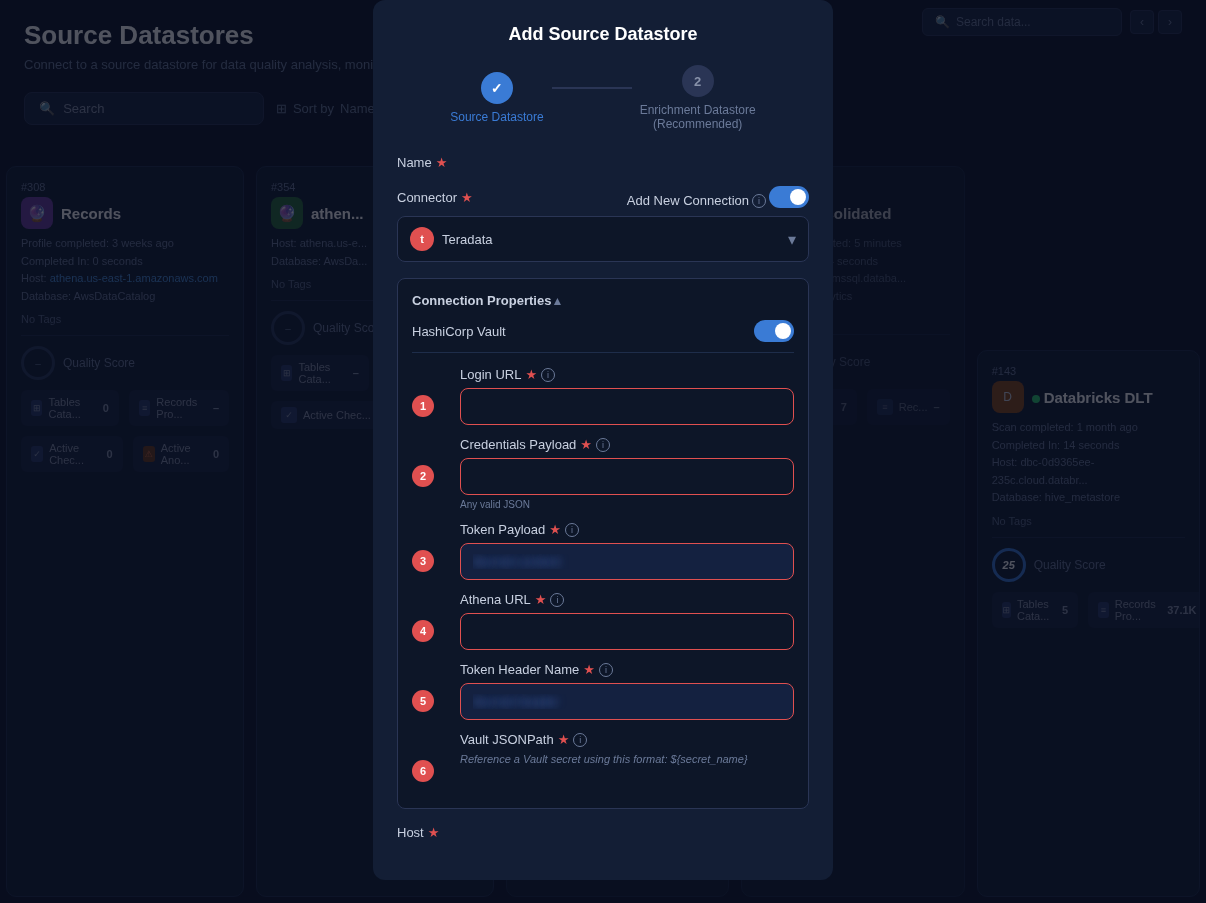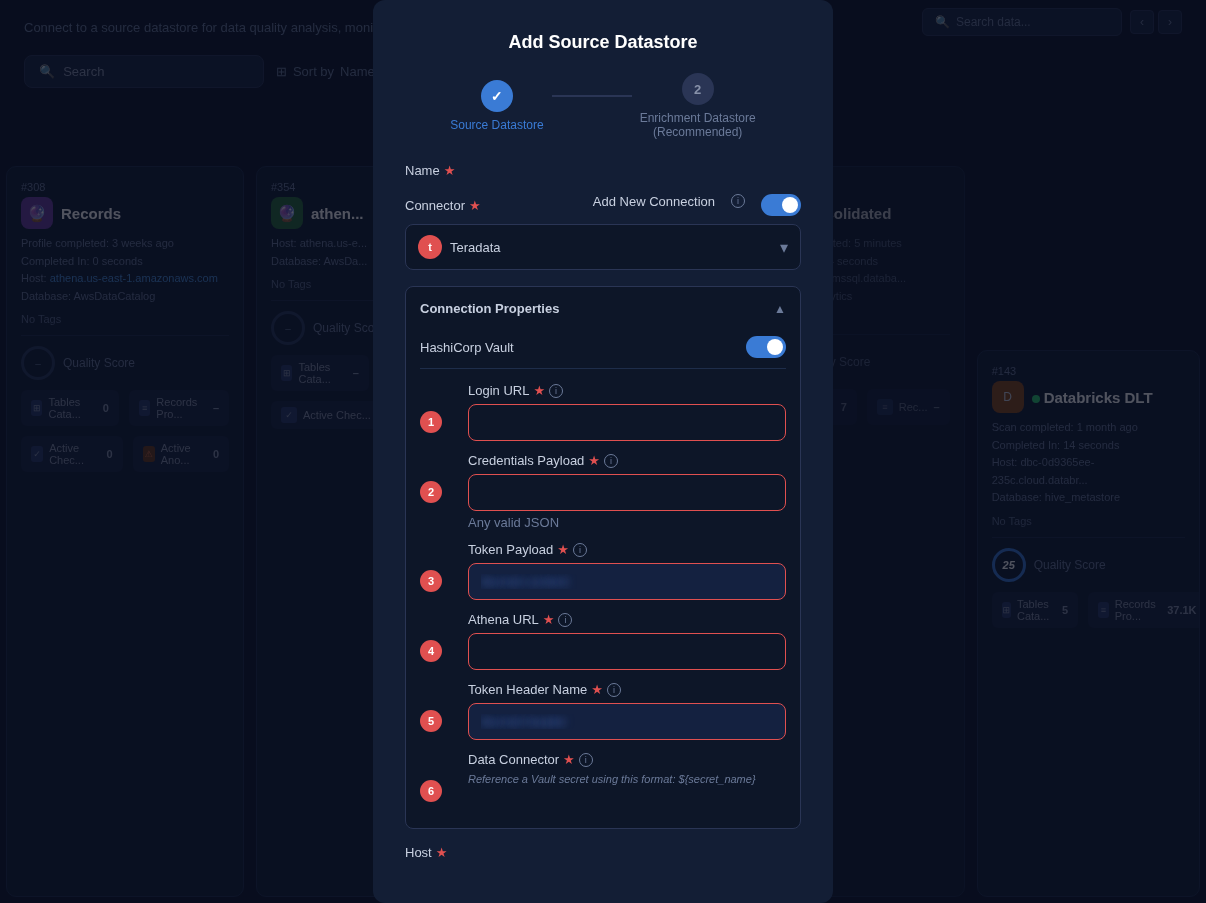--- a/index.html
+++ b/index.html
@@ -233,21 +233,21 @@
     
     .modal {
       position: absolute;
       top: 0;
       left: 50%;
       transform: translateX(-50%);
       width: 460px;
       background: #131e35;
       border-radius: 12px;
       z-index: 20;
-      padding: 32px;
+      padding: 24px;
       max-height: 903px;
       overflow-y: auto;
     }
 
     .modal-title {
       text-align: center;
       font-size: 18px;
       font-weight: 700;
       color: #fff;
       margin-bottom: 20px;
@@ -350,22 +350,22 @@
     .connector-label {
       font-size: 13px;
       color: #c8d0e0;
       display: flex;
       align-items: center;
       gap: 4px;
     }
 
     .add-conn-label {
       display: flex;
-      align-items: flex-start;
-      gap: 16px;
+      align-items: flex-end;
+      gap: 3px;
       font-size: 13px;
       color: #c8d0e0;
     }
 
     
     .toggle {
       width: 40px; height: 22px;
       background: #3a7bd5;
       border-radius: 11px;
       position: relative;
@@ -423,22 +423,22 @@
       background: #0d1628;
       border: 1px solid #2a3555;
       border-radius: 8px;
       padding: 14px;
       margin-bottom: 16px;
     }
 
     .conn-props-header {
       display: flex;
       align-items: center;
-      justify-content: space-between;
-      margin-bottom: 20px;
+      justify-content: flex-start;
+      margin-bottom: 12px;
     }
 
     .conn-props-title {
       font-size: 13px;
       color: #c8d0e0;
       font-weight: 600;
     }
 
     .collapse-icon {
       color: #6b7a99;
@@ -485,21 +485,21 @@
     .field-row .step-badge {
       margin-top: 28px;
     }
 
     .field-content {
       flex: 1;
       margin-left: 16px;
     }
 
     .info-text {
-      font-size: 13px;
+      font-size: 10px;
       color: #6b7a99;
       margin-top: 4px;
     }
 
     .blurred-value {
       color: transparent;
       text-shadow: 0 0 8px rgba(100,150,255,0.6);
       user-select: none;
       background: rgba(60,100,200,0.15);
     }
@@ -576,20 +576,21 @@
       <span>🔍</span>
       <span>Search data...</span>
     </div>
     <div class="scroll-indicator">
       <div class="scroll-btn">‹</div>
       <div class="scroll-btn">›</div>
     </div>
   </div>
 
   <div class="bg-header">
+    <div class="bg-title">Source Datastores</div>
     <div class="bg-subtitle">Connect to a source datastore for data quality analysis, monitoring,...</div>
   </div>
 
   <div class="bg-search-bar">
     <div class="bg-search-input">
       <span>🔍</span>
       <span>Search</span>
     </div>
     <div class="bg-sort">
       <span>⊞</span>
@@ -881,21 +882,21 @@
           <span class="info-icon">i</span>
         </div>
         <input class="form-input error blurred-value" type="text" value="blurred-header" style="">
       </div>
     </div>
 
     <div class="field-row">
       <div class="step-badge">6</div>
       <div class="field-content">
         <div class="form-label">
-          <span>Data Connector</span>
+          <span>Vault JSONPath</span>
           <span class="required-star">★</span>
           <span class="info-icon">i</span>
         </div>
         <div class="hint-text">Reference a Vault secret using this format: ${secret_name}</div>
       </div>
     </div>
 
   </div>
 
   <div class="form-group">

